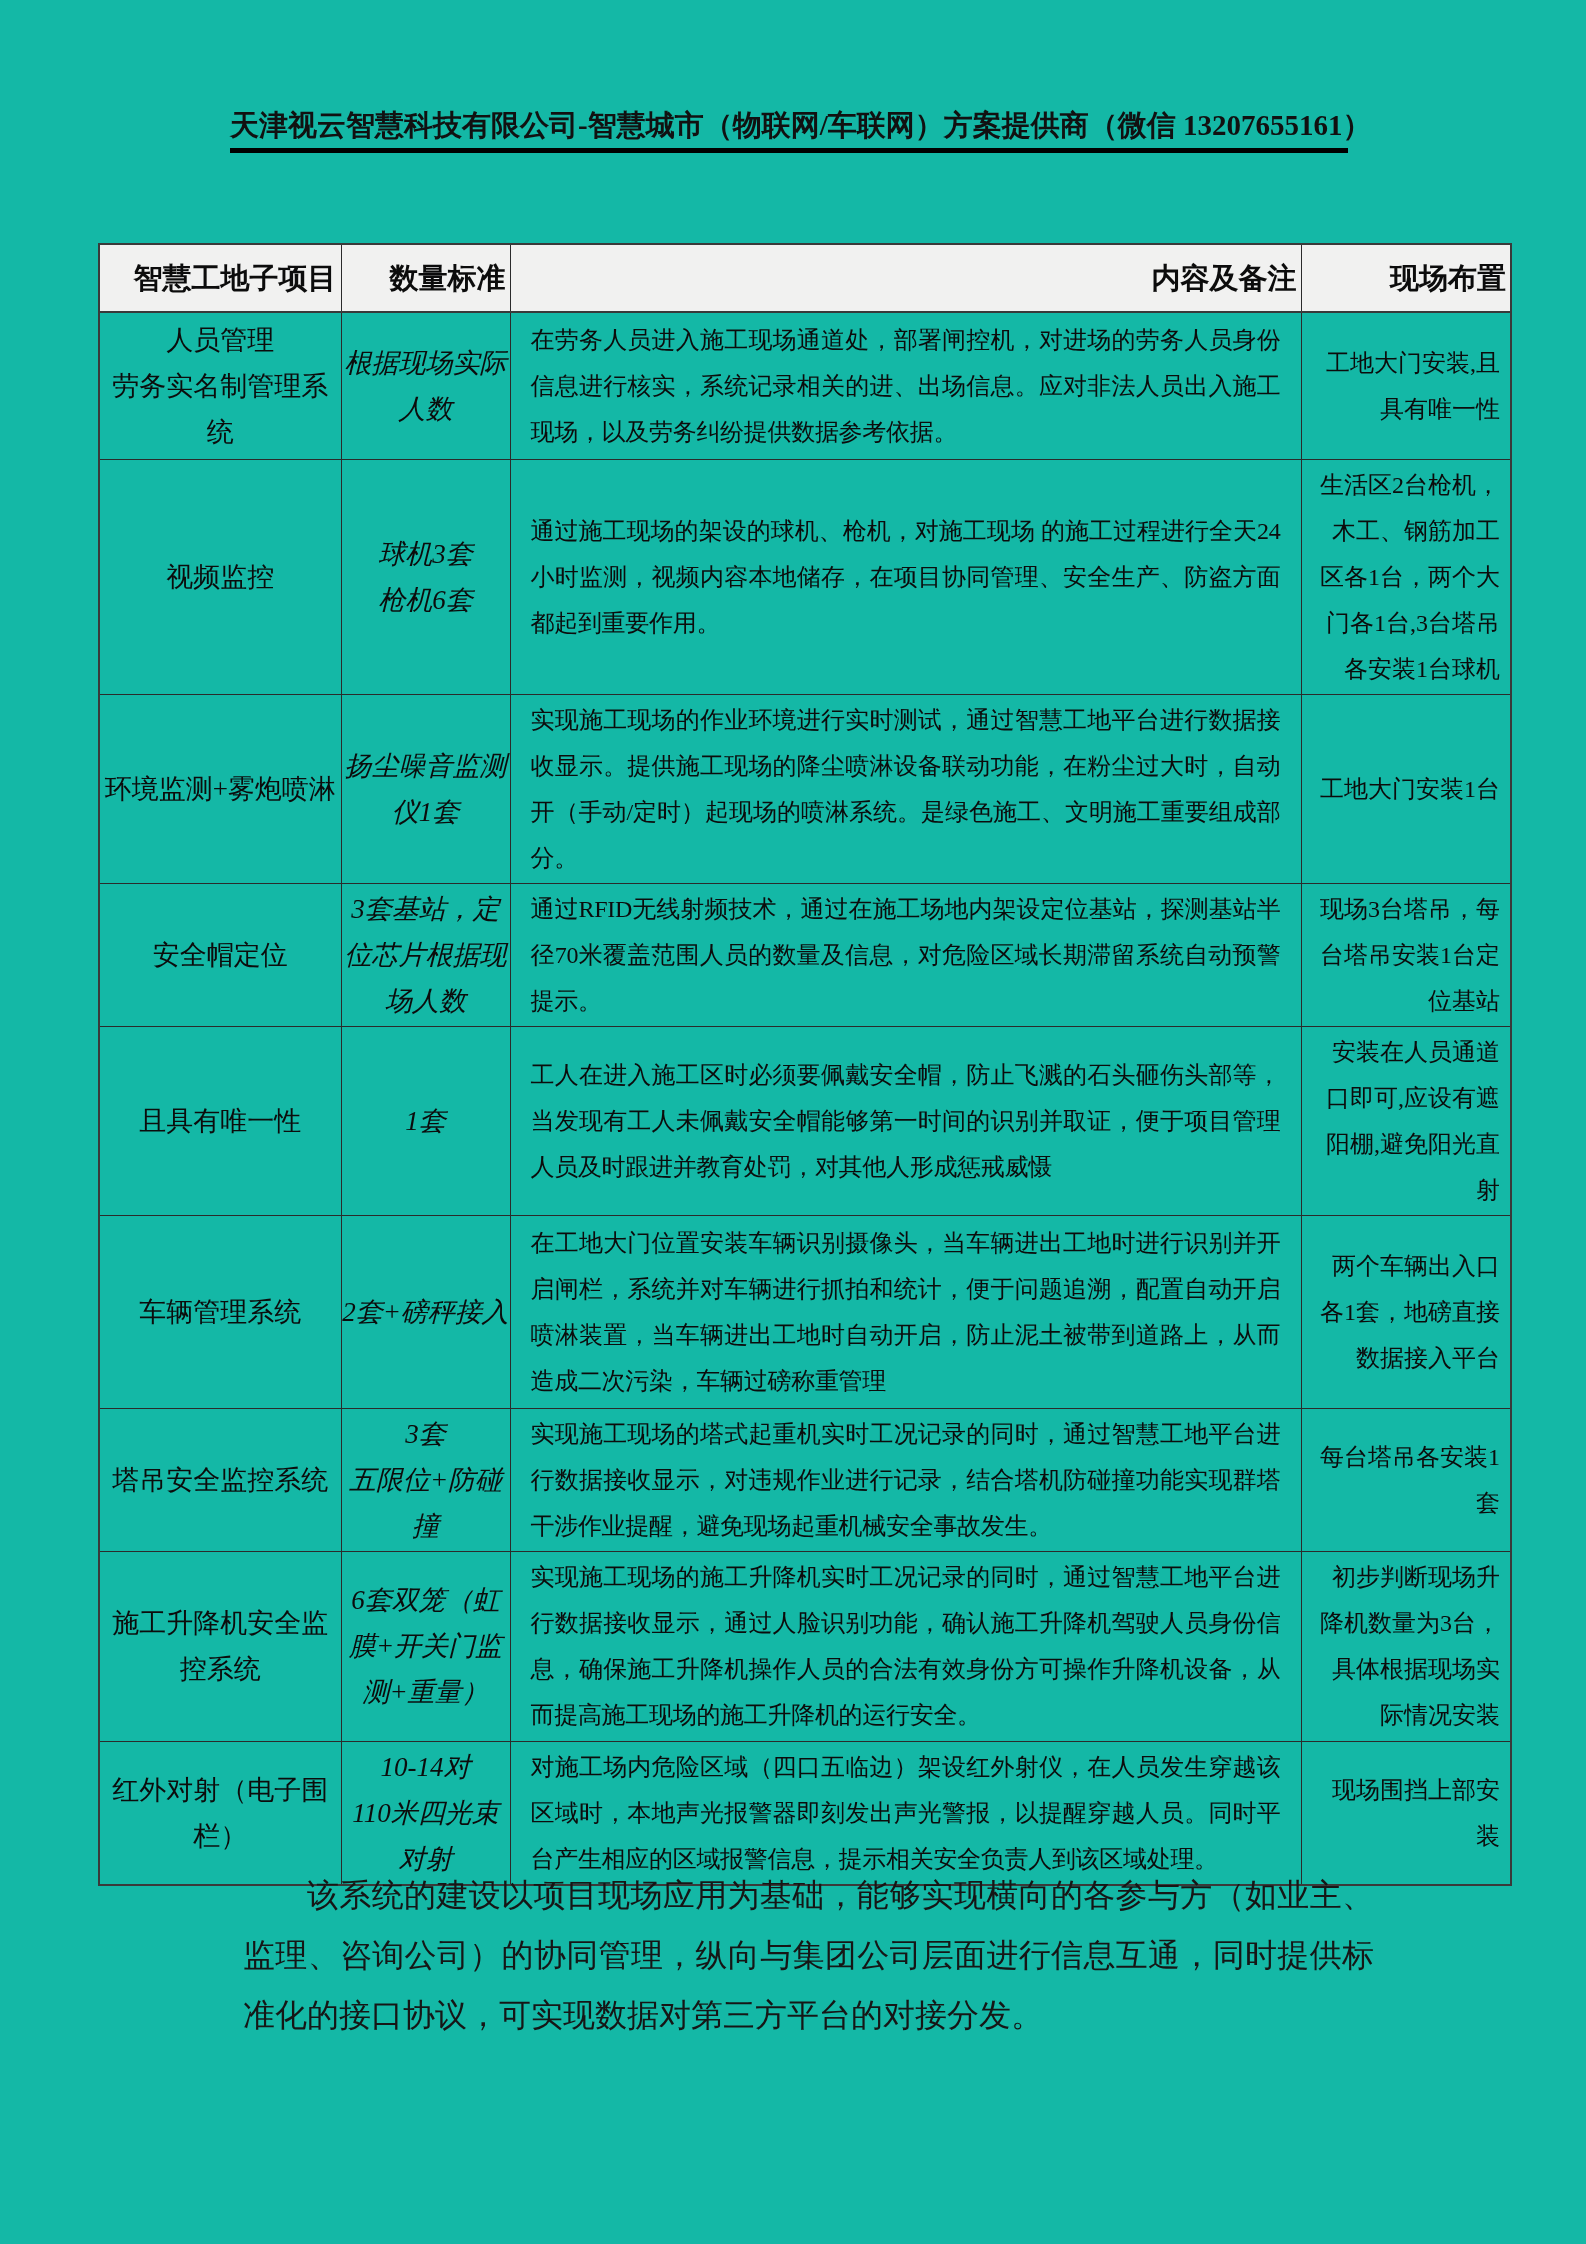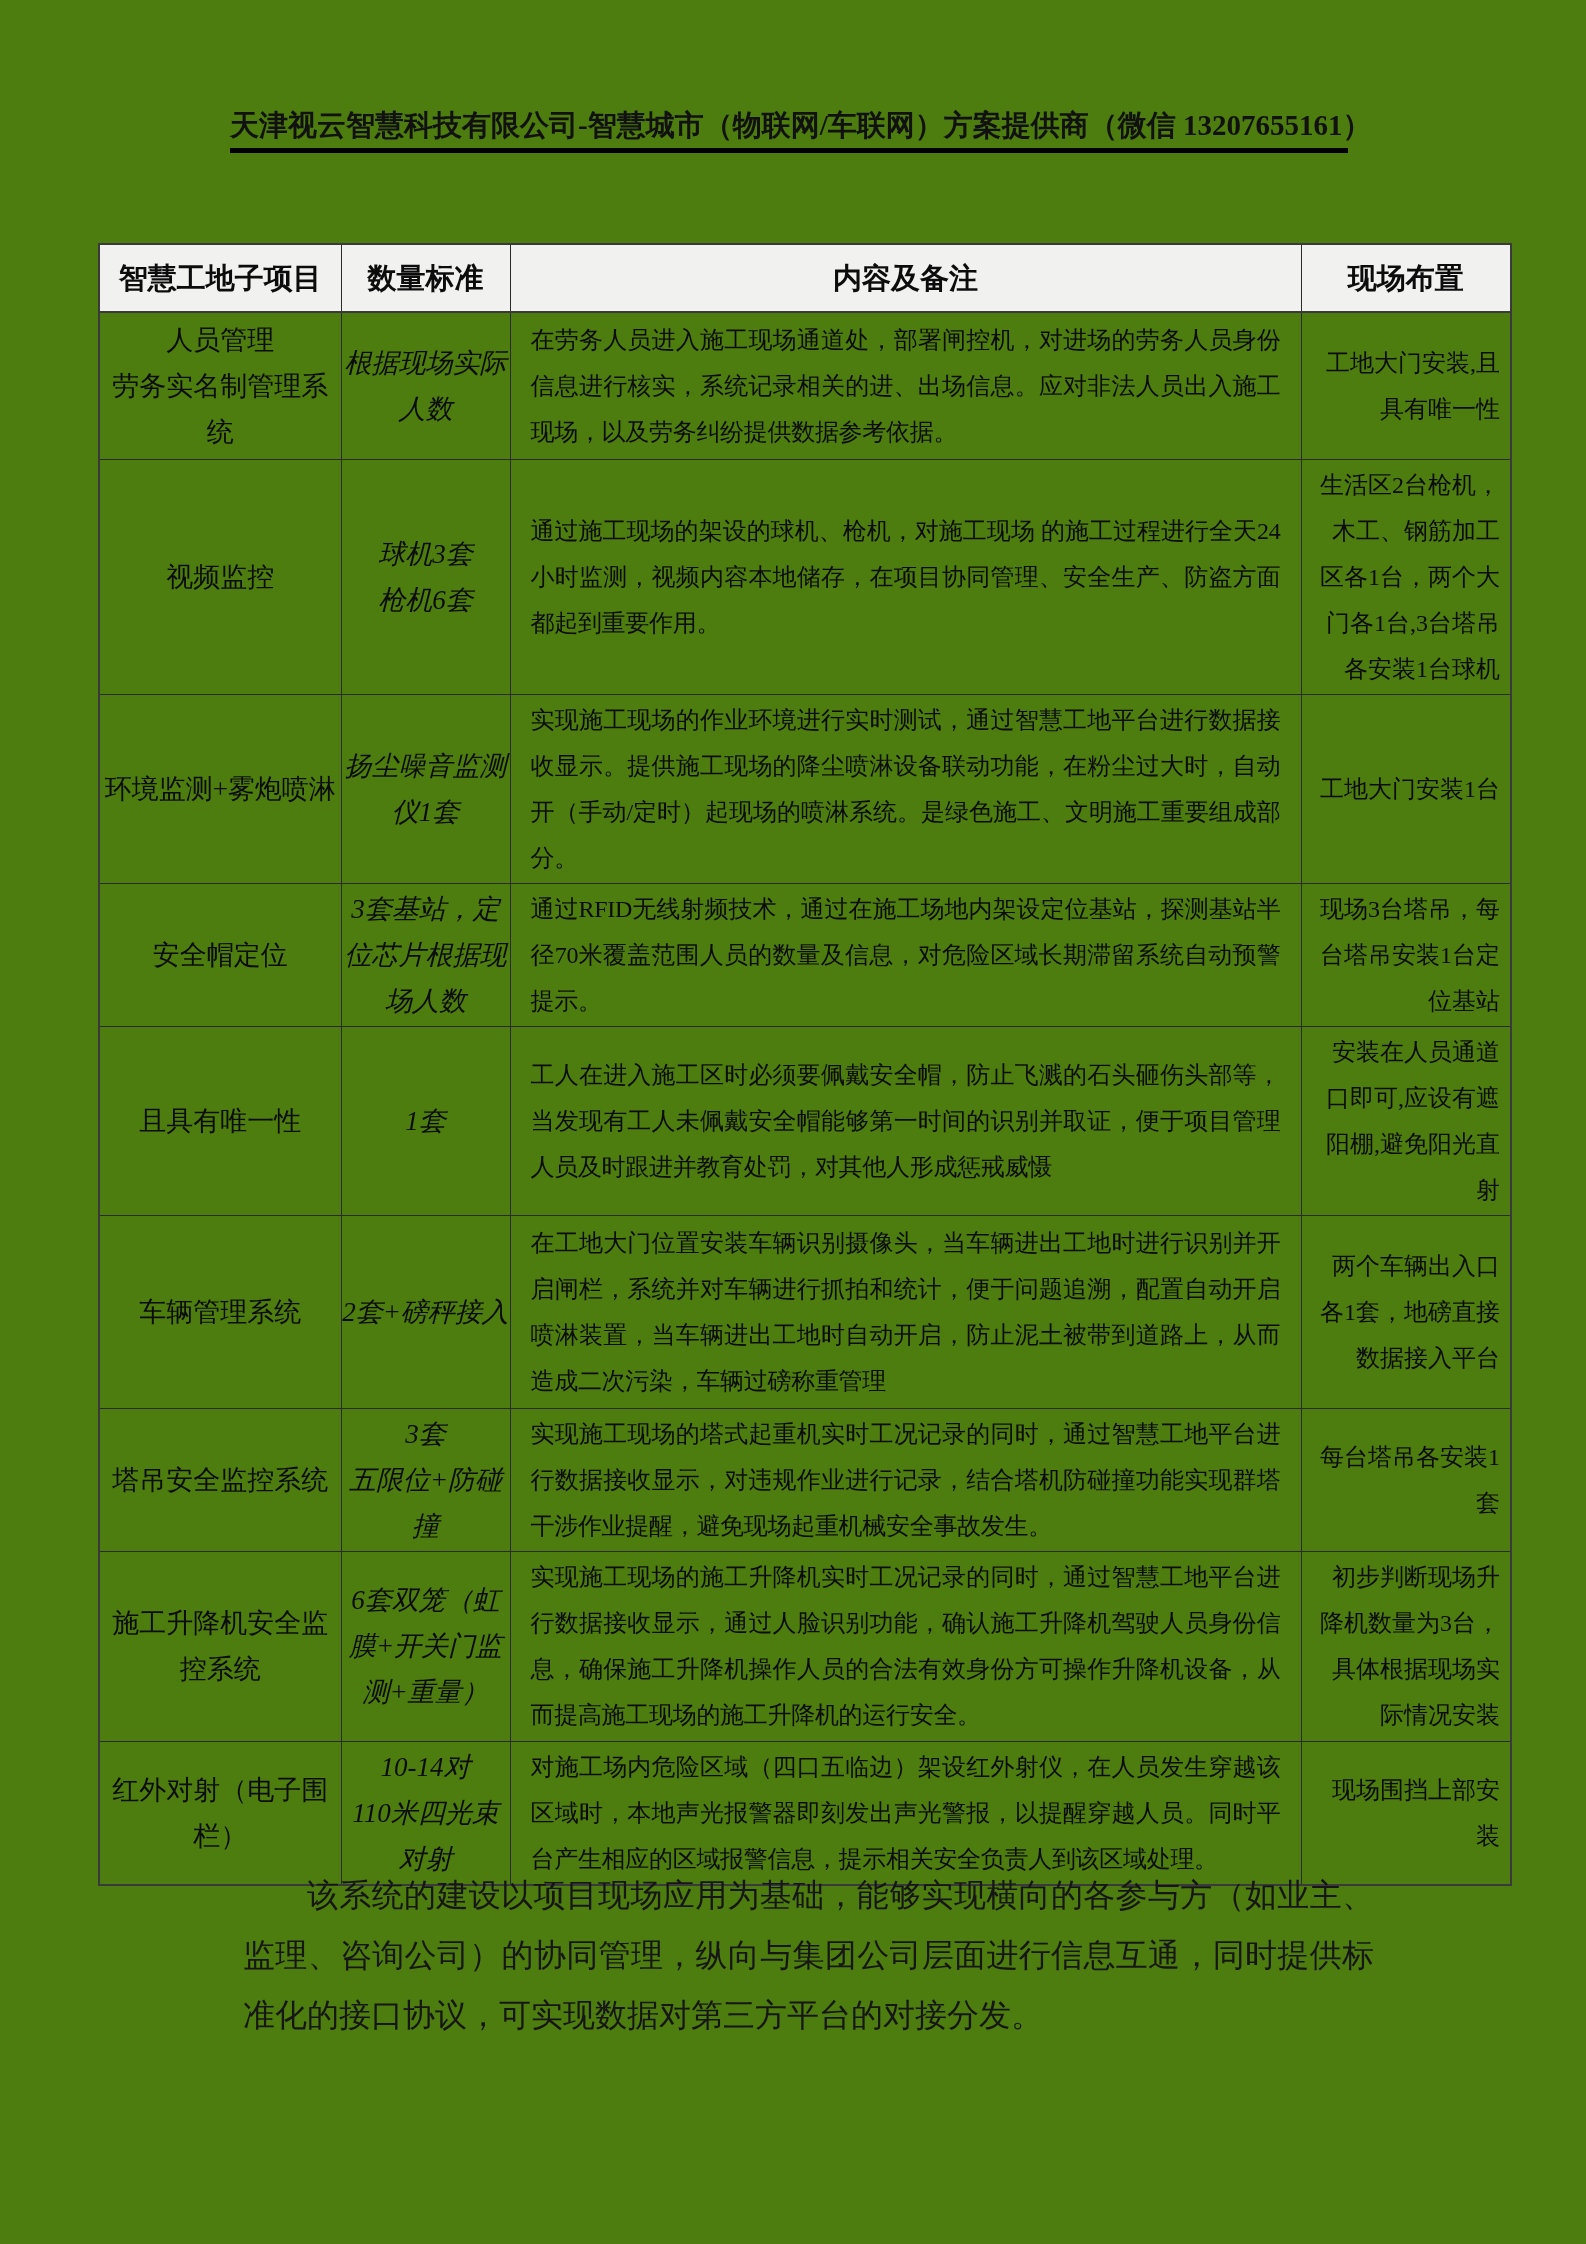--- a/index.html
+++ b/index.html
@@ -1,17 +1,17 @@
 <!DOCTYPE html>
 <html><head>
 <meta charset="utf-8">
 <style>
   html,body{margin:0;padding:0;background:#ffffff;}
   .page{
-    position:relative;width:1586px;height:2244px;background:#4d7c0f;overflow:hidden;
+    position:relative;width:1586px;height:2244px;background:#14b8a6;overflow:hidden;
     font-family:"Liberation Serif","DejaVu Serif",serif;color:#111;
   }
   
   .doc-header{
     position:absolute;left:230px;top:108px;width:1118px;
     text-align:center;font-size:29px;font-weight:bold;line-height:34px;
     padding-bottom:6px;border-bottom:5px solid #000;
     white-space:nowrap;letter-spacing:0;
   }
   
@@ -19,21 +19,21 @@
     position:absolute;left:98px;top:243px;width:1412px;
     border-collapse:collapse;table-layout:fixed;
     border:2px solid #3a3a3a;
   }
   table.sys th, table.sys td{
     border:1px solid #2b2b2b;vertical-align:middle;
     line-height:46px;color:#0c0c0c;overflow:hidden;
   }
   table.sys th{
     background:#f1f1f0;font-size:29px;font-weight:bold;height:66px;
-    border-bottom:2px solid #3a3a3a;text-align:center;padding:0 4px;
+    border-bottom:2px solid #3a3a3a;text-align:right;padding:0 4px;
   }
   td.c-project{font-size:27px;text-align:center;padding:2px 4px;white-space:pre-line;}
   td.c-qty{font-size:27px;text-align:center;padding:2px 0;white-space:pre-line;font-style:italic;}
   td.c-content{font-size:24px;text-align:justify;padding:2px 20px;letter-spacing:-0.3px;}
   td.c-layout{font-size:24px;text-align:right;padding:2px 10px;}
   
   tr.r1{height:147px;} tr.r2{height:230px;} tr.r3{height:145px;}
   tr.r4{height:138px;} tr.r5{height:187px;} tr.r6{height:193px;}
   tr.r7{height:140px;} tr.r8{height:190px;} tr.r9{height:140px;}
   

